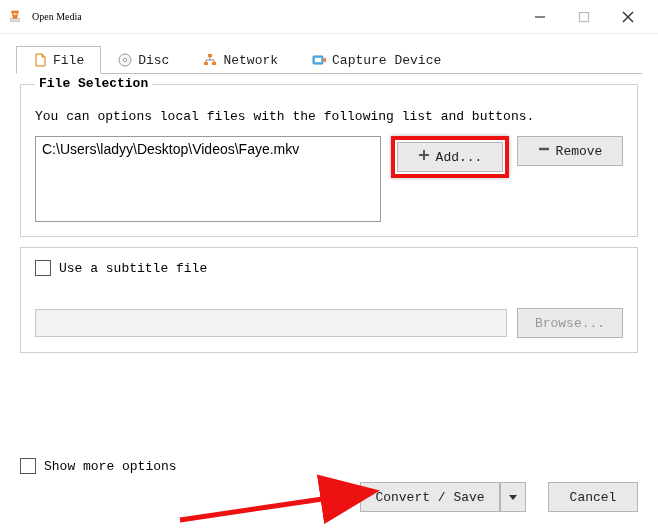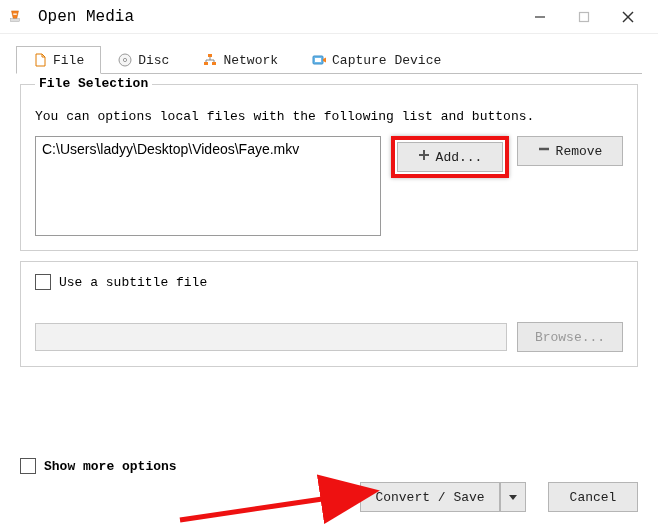--- a/index.html
+++ b/index.html
@@ -14,23 +14,24 @@
     overflow: hidden;
   }
   .titlebar {
     height: 34px;
     display: flex;
     align-items: center;
     padding: 0 8px;
     border-bottom: 1px solid #eee;
   }
   .titlebar .title {
-    margin-left: 16px;
+    margin-left: 10px;
     flex: 1;
-    font-size: 16px;
+    font-size: 10px;
+    font-family: Liberation Serif, serif;
   }
   .winbtn {
     width: 44px;
     height: 30px;
     display: flex;
     align-items: center;
     justify-content: center;
     color: #333;
   }
   .tabs {
@@ -75,21 +76,21 @@
   .help-text {
     margin: 6px 0 12px 0;
   }
   .file-row {
     display: flex;
     gap: 10px;
     align-items: flex-start;
   }
   .file-list {
     flex: 1;
-    height: 100px;
+    height: 86px;
     border: 1px solid #9a9a9a;
     padding: 4px 6px;
     font-family: Arial, sans-serif;
     font-size: 14px;
     background: #fff;
   }
   .side-buttons {
     display: flex;
     gap: 8px;
   }
@@ -126,21 +127,21 @@
   }
   .subtitle-path {
     margin-top: 32px;
     display:flex; gap:10px; align-items:center;
   }
   .subtitle-input {
     flex:1; height:28px; background:#f2f2f2; border:1px solid #c8c8c8;
   }
   .bottom-row {
     position:absolute; left:20px; bottom:54px;
-    display:flex; align-items:center; gap:8px;font-weight:bold;
+    display:flex; align-items:center; gap:8px;
   }
   .action-row {
     position:absolute; right:20px; bottom:16px;
     display:flex; gap:22px; align-items:center;
   }
   .split-btn {
     display:flex;
   }
   .split-btn .main {
     min-width: 140px;

